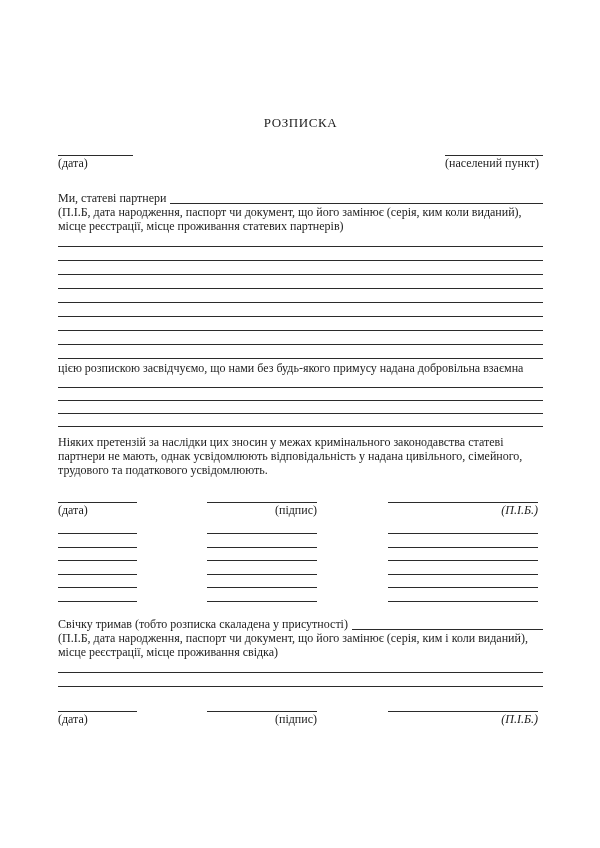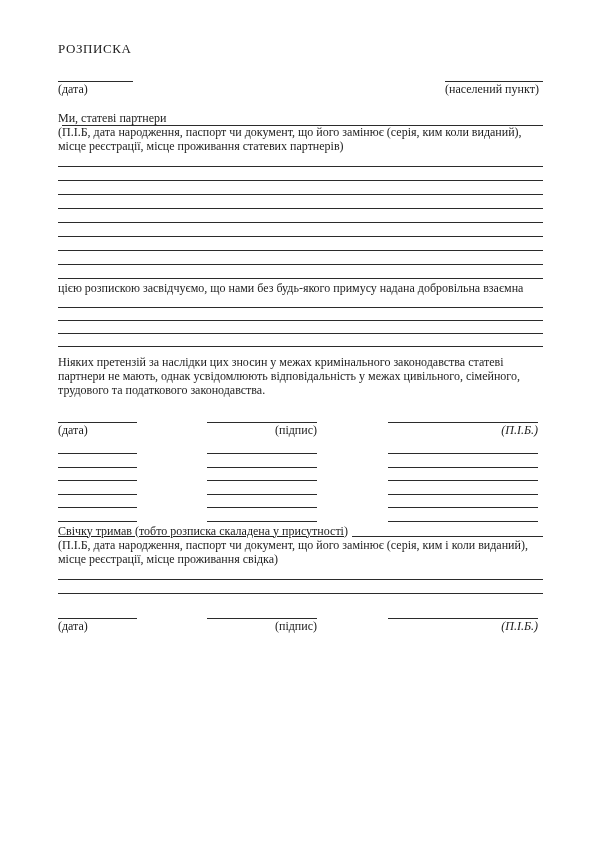--- a/index.html
+++ b/index.html
@@ -14,21 +14,22 @@
     color: #1c1c1c;
     overflow: hidden;
   }
   .content {
     position: absolute;
     left: 58px;
     top: 0;
     width: 485px;
   }
   .title {
-    margin-top: 42px;
+    margin-top: 116px;
+    text-align: center;
     font-size: 13px;
     letter-spacing: 0.6px;
     line-height: 14px;
   }
   .toprow {
     margin-top: 13px;
     display: flex;
     justify-content: space-between;
   }
   .tf-left  { width: 75px; }
@@ -45,39 +46,39 @@
     height: 14px;
     line-height: 14px;
     white-space: pre;
   }
   .fill {
     flex: 1;
     border-bottom: 1px solid #2b2b2b;
     margin-bottom: 1px;
     margin-left: 4px;
   }
-  .partners-row { margin-top: 15px; flex-direction: column; }
+  .partners-row { margin-top: 21px; }
   .attest1 { margin-top: 2px; }
   .claims1 { margin-top: 8px; }
   .soundmind { margin-top: 9px; }
   .colrow { display: flex; }
   .c1 { width: 79px; }
   .g1 { width: 70px; }
   .c2 { width: 110px; }
   .g2 { width: 71px; }
   .c3 { width: 150px; font-style: italic; }
   .cend { flex: 1; }
   .cline { border-bottom: 1px solid #2b2b2b; }
   .sighead { margin-top: 13px; height: 13px; }
   .labels { line-height: 14px; }
   .l-left   { text-align: left; }
   .l-center { text-align: right; }
   .sigbody { margin-top: 3.5px; }
   .sigbody .colrow { height: 13.5px; }
-  .witness-row { margin-top: 2px; text-decoration: underline; }
+  .witness-row { margin-top: 15px; }
   .wblanks { margin-top: 1px; }
   .finalrow { margin-top: 12px; height: 13px; }
 </style>
 </head>
 <body>
 
 <div class="page">
   <div class="content">
 
     <div class="title">РОЗПИСКА</div>
@@ -115,22 +116,22 @@
     <div class="pline attest1">цією розпискою засвідчуємо, що нами без будь-якого примусу надана добровільна взаємна</div>
 
     <div>
       <div class="blank h13 full"></div>
       <div class="blank h13 full"></div>
       <div class="blank h13 full"></div>
       <div class="blank h13 full"></div>
     </div>
 
     <div class="pline claims1">Ніяких претензій за наслідки цих зносин у межах кримінального законодавства статеві</div>
-    <div class="pline">партнери не мають, однак усвідомлюють відповідальність у межах цивільного, сімейного,</div>
-    <div class="pline">трудового та податкового законодавства.</div>
+    <div class="pline">партнери не мають, однак усвідомлюють відповідальність у надана цивільного, сімейного,</div>
+    <div class="pline">трудового та податкового усвідомлюють.</div>
 
 
     <div class="colrow sighead">
       <div class="cline c1"></div>
       <div class="g1"></div>
       <div class="cline c2"></div>
       <div class="g2"></div>
       <div class="cline c3"></div>
       <div class="cend"></div>
     </div>

